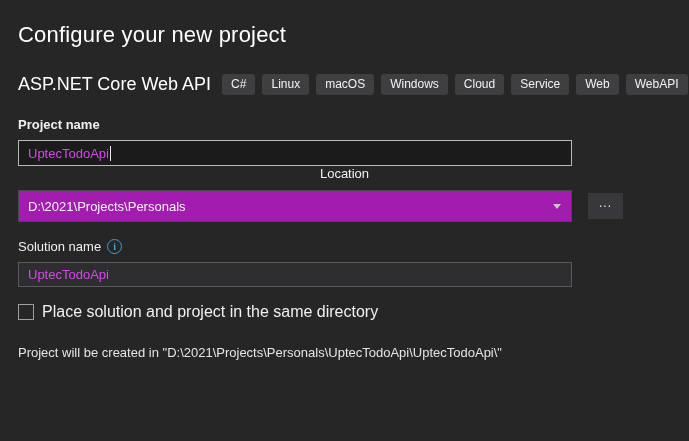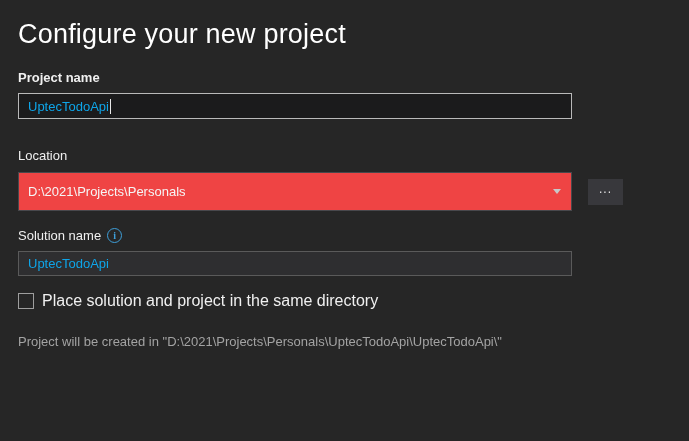--- a/index.html
+++ b/index.html
@@ -6,21 +6,21 @@
   html, body { width: 689px; height: 441px; overflow: hidden; }
   body {
     background: #262626;
     color: #f0f0f0;
     font-family: "Liberation Sans", sans-serif;
   }
   .dialog { padding: 0 18px; }
 
   h1.page-title {
     margin-top: 21px;
-    font-size: 27px;
+    font-size: 22px;
     line-height: 27px;
     font-weight: 400;
     color: #ffffff;
     letter-spacing: 0.2px;
   }
 
   .template-row {
     margin-top: 26px;
     display: flex;
     align-items: center;
@@ -43,32 +43,32 @@
     margin-left: 7px;
     white-space: nowrap;
   }
 
   .field-label {
     display: block;
     font-size: 13px;
     color: #f0f0f0;
   }
   .lbl-project  { margin-top: 22px; font-weight: bold; }
-  .lbl-location { margin-top: 29px; }
+  .lbl-location { margin-top: 0; text-align: center; }
   .lbl-solution { margin-top: 17px; display: flex; align-items: flex-start; gap: 6px; }
 
   .textbox {
     margin-top: 8px;
     width: 554px;
     height: 26px;
     display: flex;
     align-items: center;
     padding: 0 9px;
     font-size: 13px;
-    color: #0ea5e9;
+    color: #d946ef;
   }
   .textbox.focused {
     background: #1b1b1c;
     border: 1px solid #b9b9b9;
   }
   .textbox.plain {
     background: #2e2e30;
     border: 1px solid #5a5a5a;
     height: 25px;
   }
@@ -80,22 +80,22 @@
     margin-left: 1px;
   }
 
   .location-row {
     margin-top: 9px;
     display: flex;
     align-items: center;
   }
   .combo {
     width: 554px;
-    height: 39px;
-    background: #ef4444;
+    height: 32px;
+    background: #a21caf;
     border: 1px solid #48484c;
     display: flex;
     align-items: center;
     padding: 0 9px;
     font-size: 13px;
     color: #f5f5f5;
     cursor: default;
   }
   .combo-text { flex: 1; }
   .combo-arrow {
@@ -149,30 +149,41 @@
   }
   .check-label {
     margin-left: 8px;
     font-size: 16px;
     color: #f0f0f0;
   }
 
   .footer-note {
     margin-top: 24px;
     font-size: 13px;
-    color: #a3a3a3;
+    color: #e5e5e5;
   }
 </style>
 </head>
 <body>
 
 <div class="dialog">
 
   <h1 class="page-title">Configure your new project</h1>
 
+  <div class="template-row">
+    <h2 class="template-name">ASP.NET Core Web API</h2>
+    <span class="tag" style="margin-left:0">C#</span>
+    <span class="tag">Linux</span>
+    <span class="tag">macOS</span>
+    <span class="tag">Windows</span>
+    <span class="tag">Cloud</span>
+    <span class="tag">Service</span>
+    <span class="tag">Web</span>
+    <span class="tag">WebAPI</span>
+  </div>
 
   <label class="field-label lbl-project">Project name</label>
   <div class="textbox focused">
     <span class="tb-text">UptecTodoApi</span>
       <span class="caret"></span>
   </div>
 
   <label class="field-label lbl-location">Location</label>
   <div class="location-row">
     <div class="combo">

